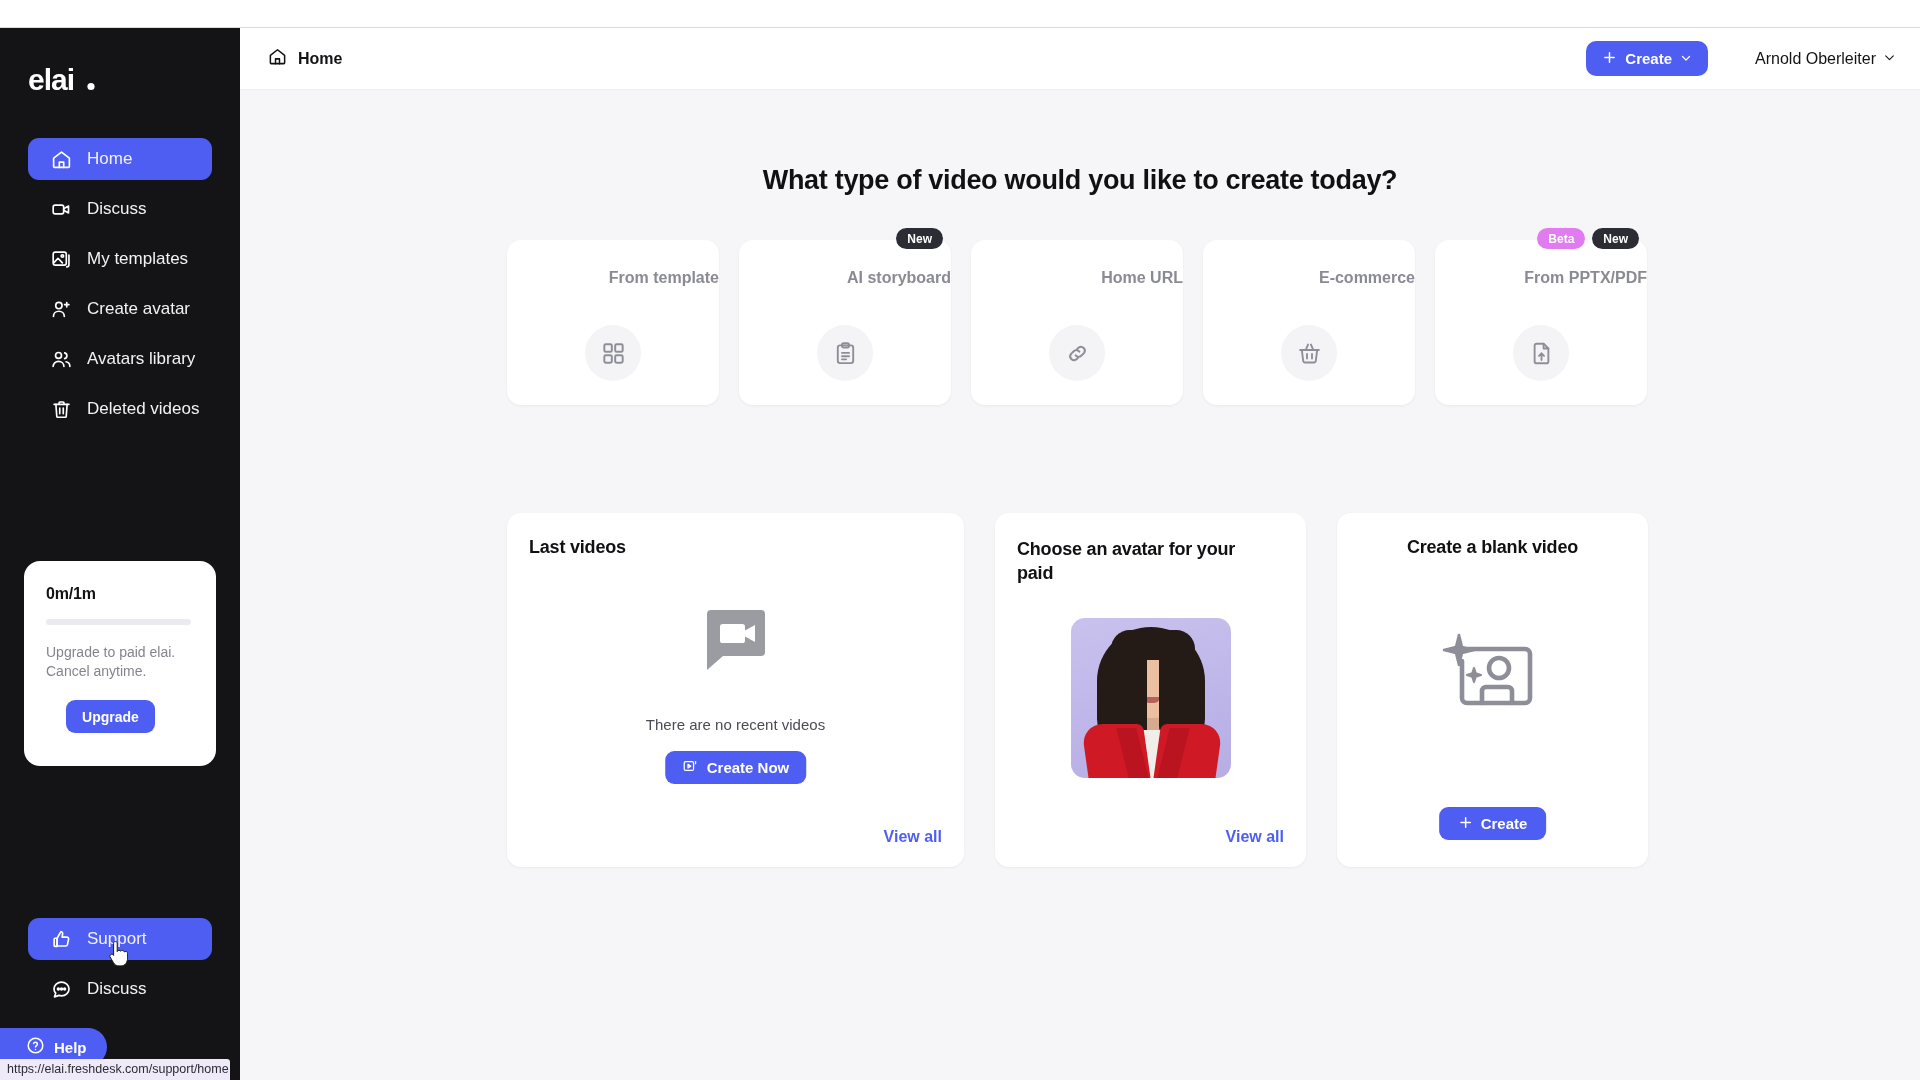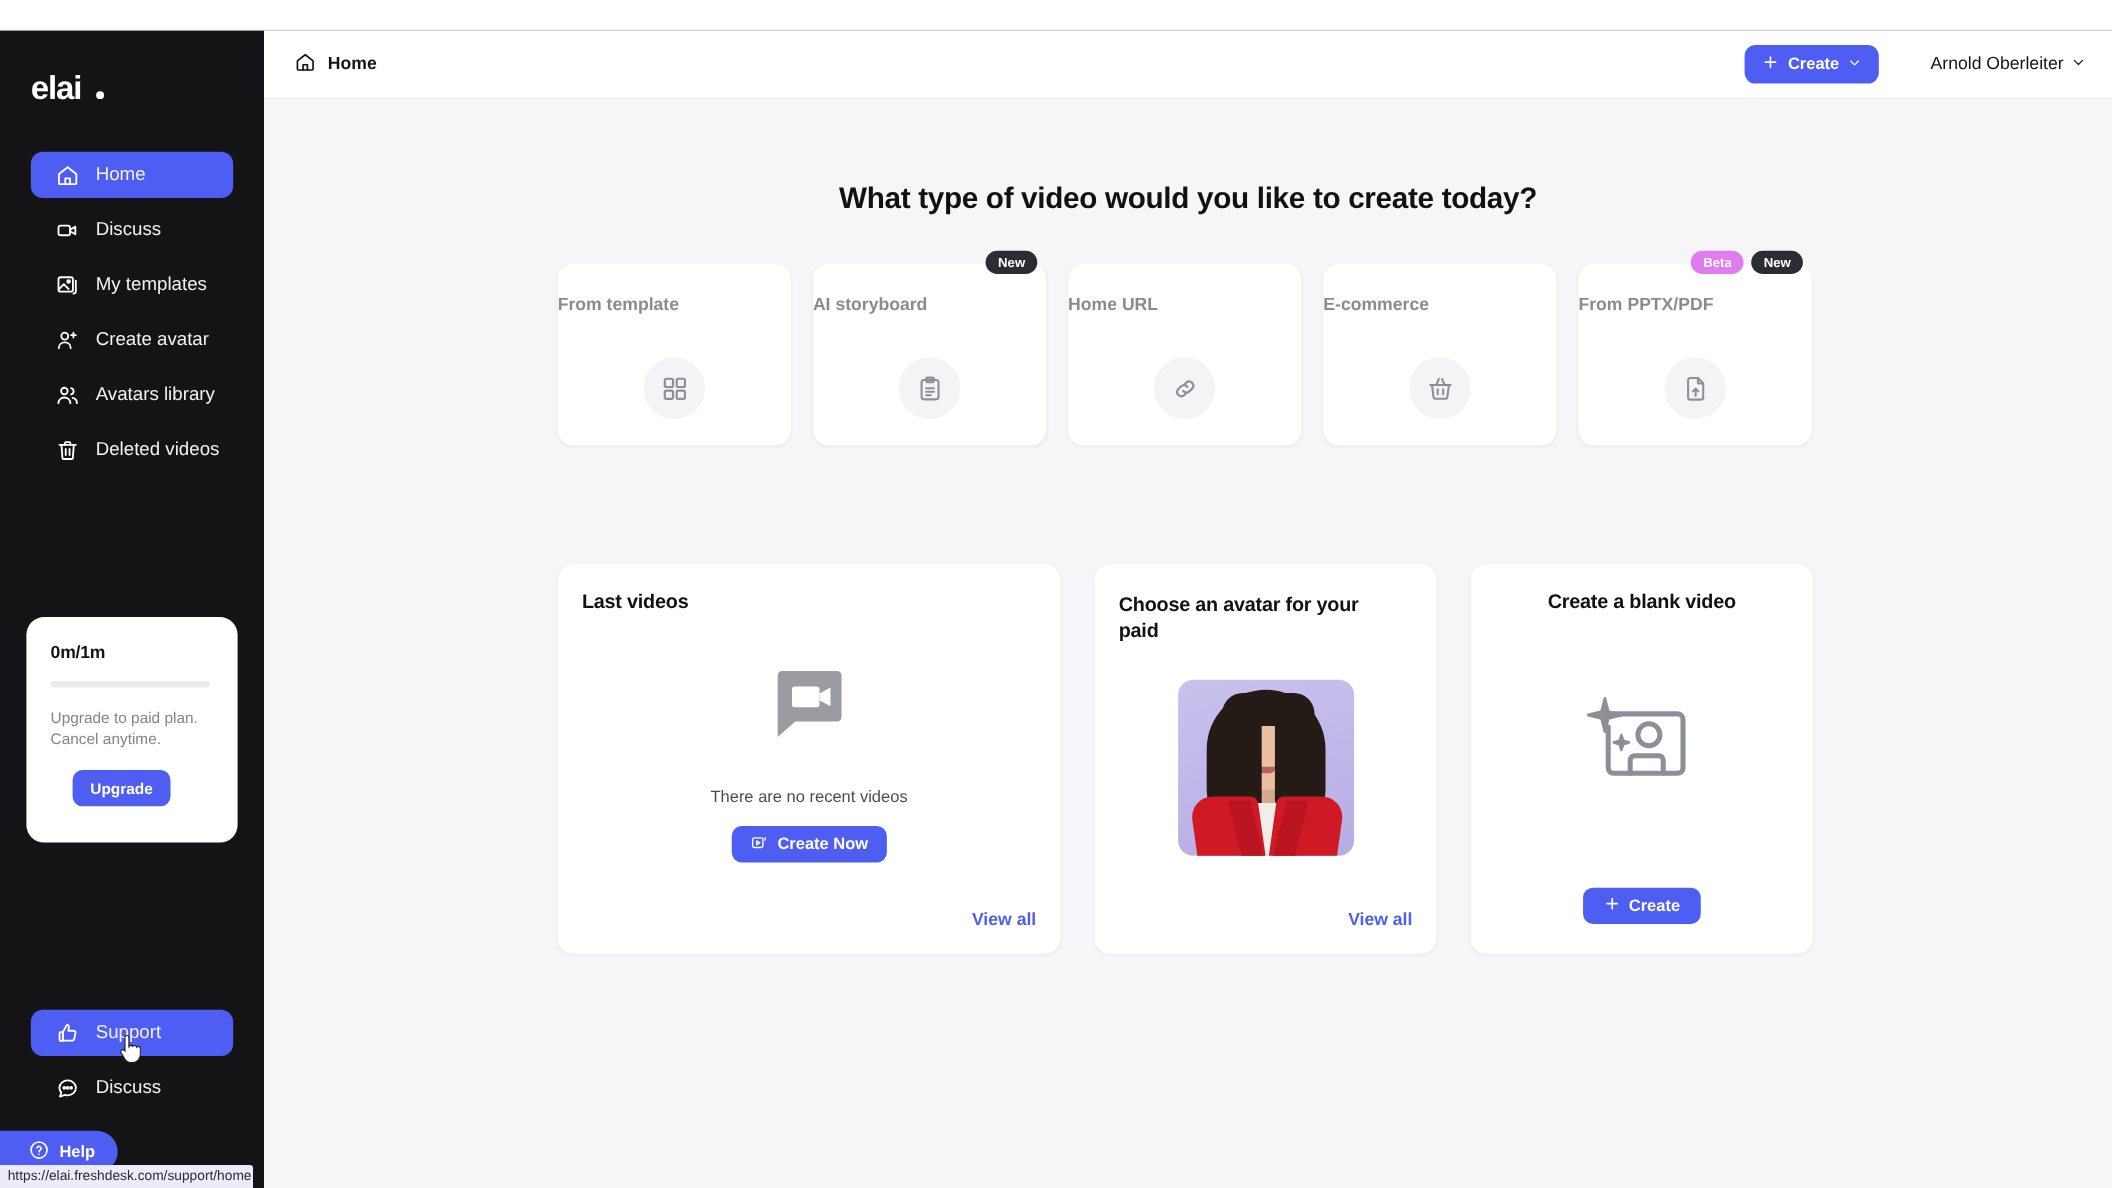--- a/index.html
+++ b/index.html
@@ -15,21 +15,21 @@
     position: absolute; left: 0; top: 0;
     width: 1920px; height: 28px;
     background: #ffffff;
     border-bottom: 1px solid #d9d9d9;
   }
 
   
   #app {
     position: absolute; left: 0; top: 28px;
     width: 1920px; height: 1052px;
-    background: #b91c1c;
+    background: #3b82f6;
   }
 
   
   #sidebar {
     position: absolute; left: 0; top: 0;
     width: 240px; height: 1052px;
     background: #141416;
   }
   #brand-logo {
     position: absolute; left: 28px; top: 33px;
@@ -170,21 +170,21 @@
   .type-card {
     position: relative;
     width: 212px; height: 165px;
     background: #ffffff;
     border-radius: 14px;
     box-shadow: 0 1px 3px rgba(20,20,30,0.055);
     cursor: pointer;
   }
   .type-card-title {
     position: absolute; left: 0; top: 29px; width: 100%;
-    text-align: left;
+    text-align: right;
     font-size: 16px; font-weight: 700; color: #8a8a94;
   }
   .type-card-icon-wrap {
     position: absolute; left: 50%; top: 85px;
     transform: translateX(-50%);
     width: 56px; height: 56px;
     border-radius: 50%;
     background: #f4f4f6;
     display: flex; align-items: center; justify-content: center;
   }
@@ -420,21 +420,21 @@
         <span>Deleted videos</span>
       </div>
 
     </nav>
 
     <div id="upgrade-card">
       <div id="upgrade-usage">0m/1m</div>
       <div id="upgrade-progress">
         <div id="upgrade-progress-fill" style="width: 0%;"></div>
       </div>
-      <div id="upgrade-text">Upgrade to paid plan. Cancel anytime.</div>
+      <div id="upgrade-text">Upgrade to paid elai. Cancel anytime.</div>
       <button id="upgrade-button">Upgrade</button>
     </div>
 
     <div id="bottom-nav">
       <div class="nav-item active">
         <span class="nav-icon">
           <svg width="21" height="21" viewBox="0 0 24 24" fill="none" stroke="#ffffff" stroke-width="1.9" stroke-linecap="round" stroke-linejoin="round">
             <path d="M7 10.6v9.2H4.6a1 1 0 0 1-1-1v-7.2a1 1 0 0 1 1-1z"></path>
             <path d="M7 10.6 11.3 3a2 2 0 0 1 2 2.2l-.6 4h5.4a2 2 0 0 1 2 2.4l-1.3 6.2a2 2 0 0 1-2 1.6H7z"></path>
           </svg>

